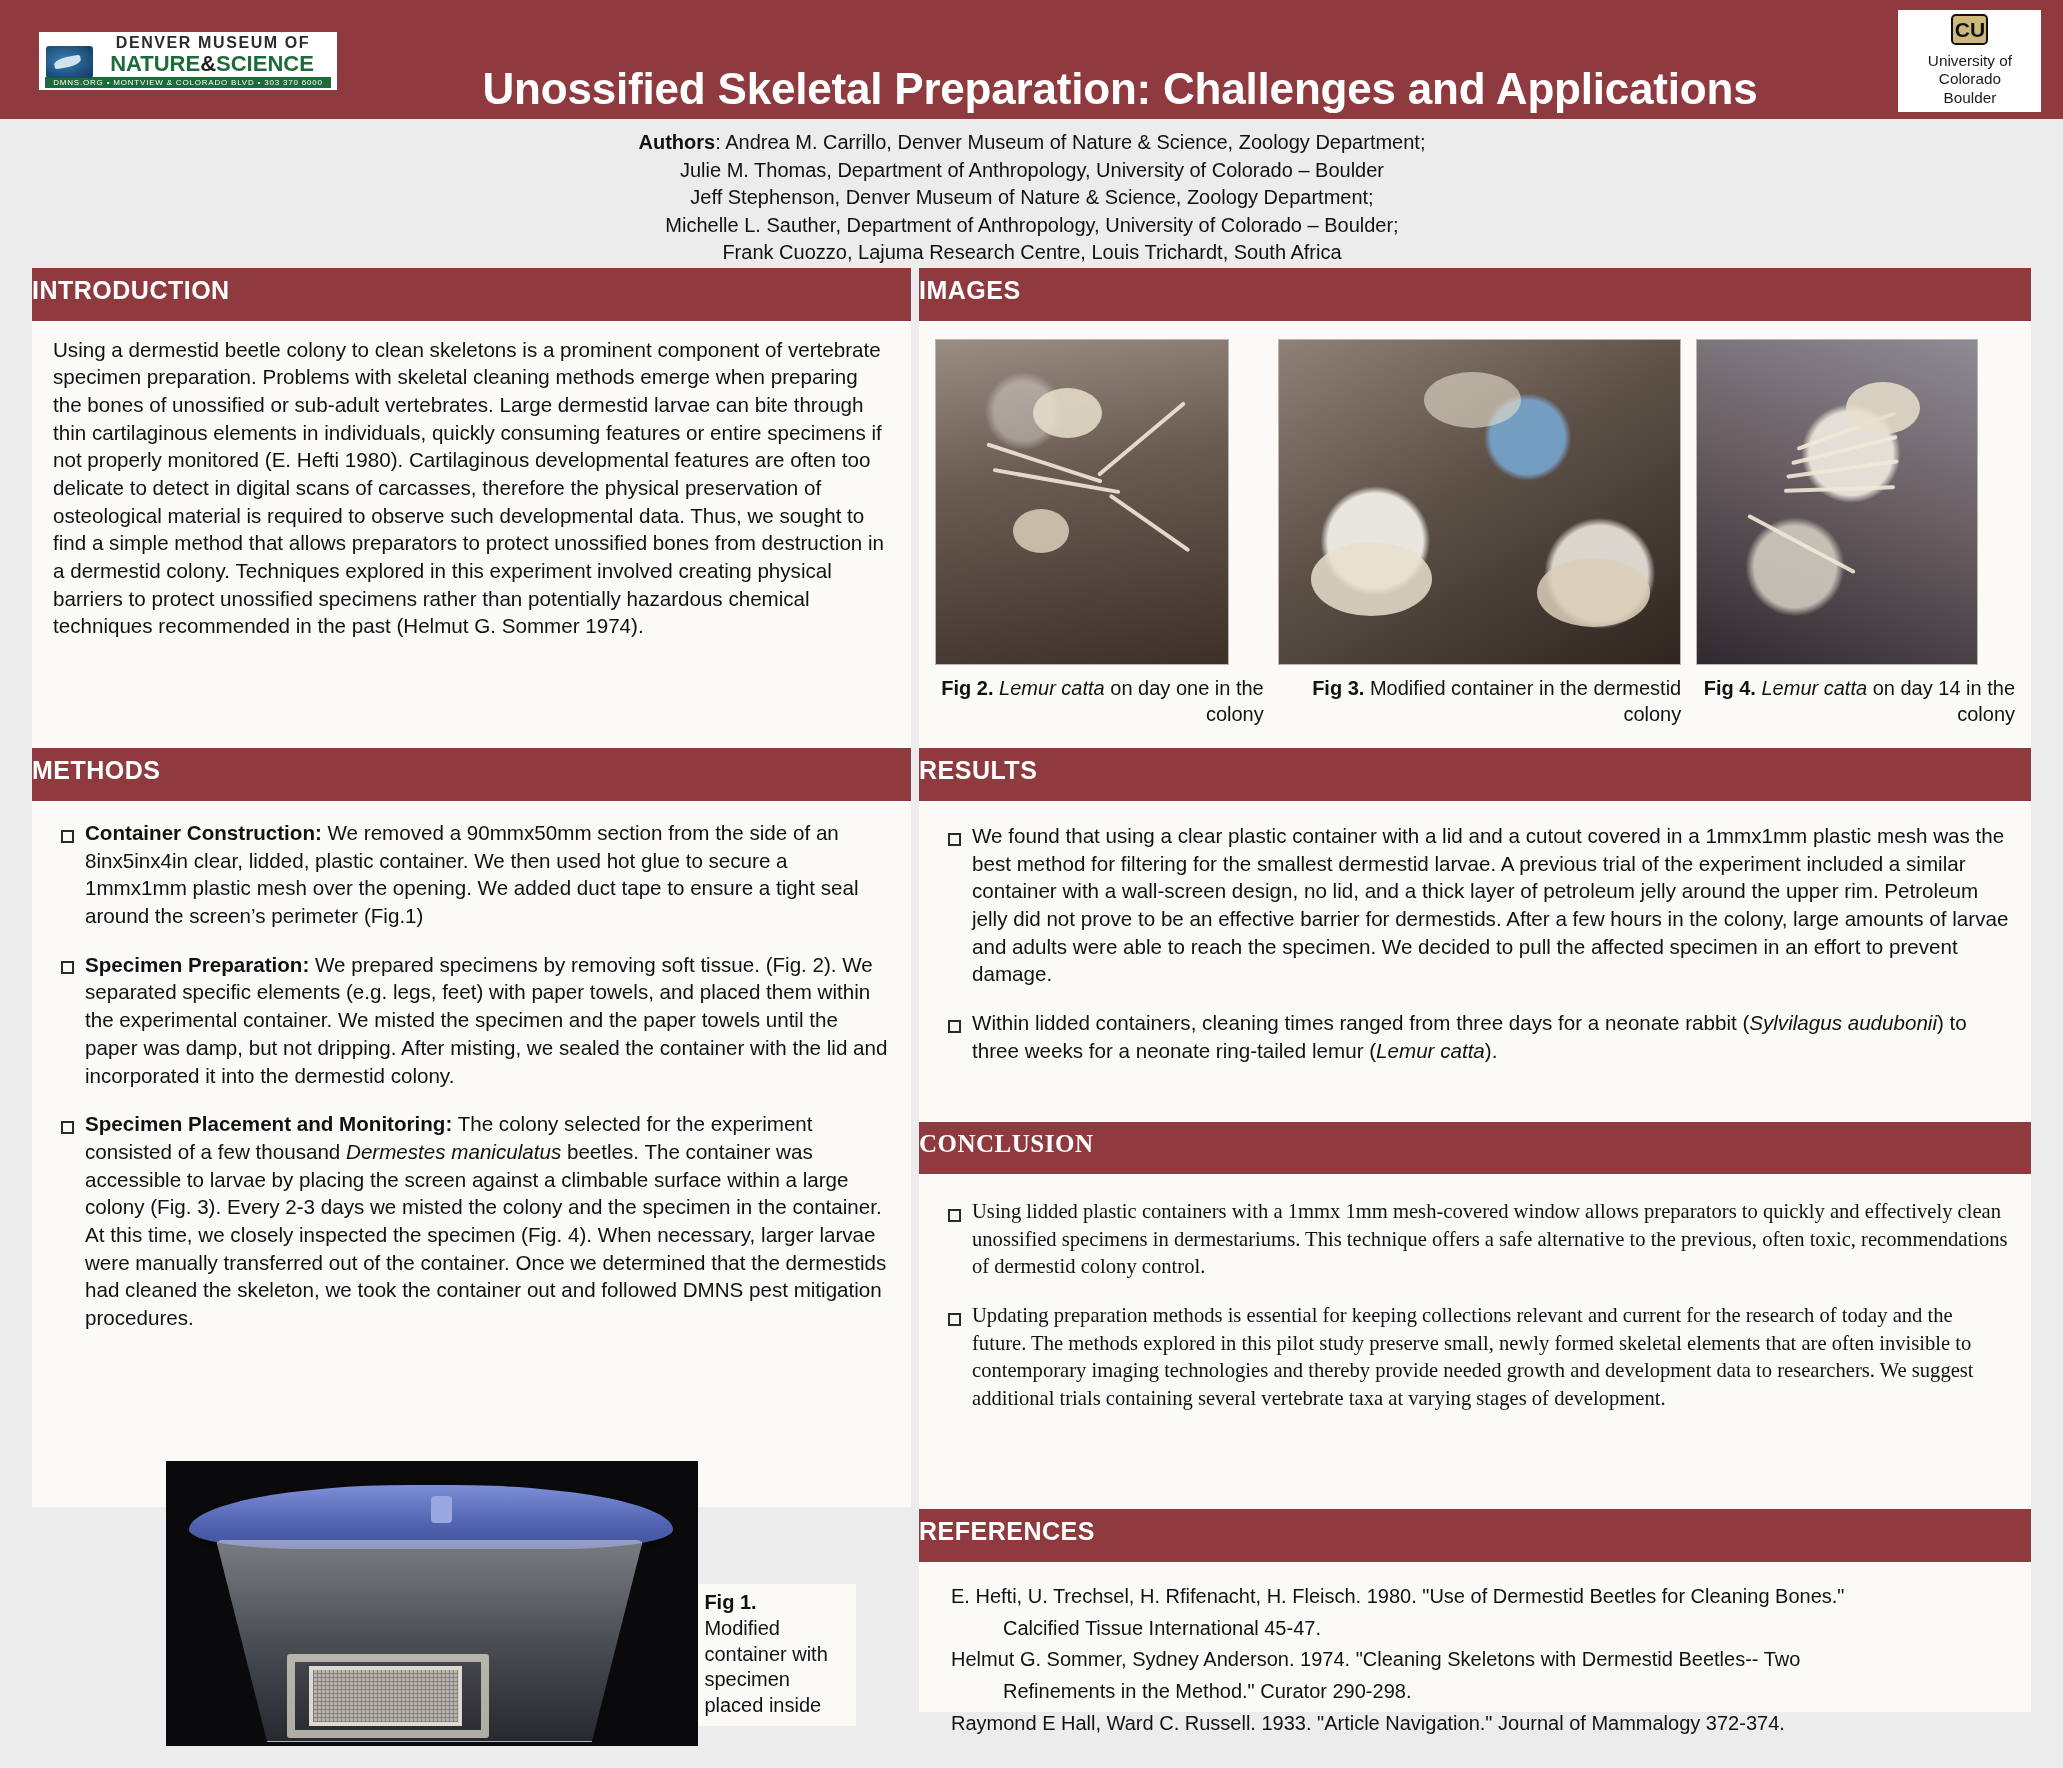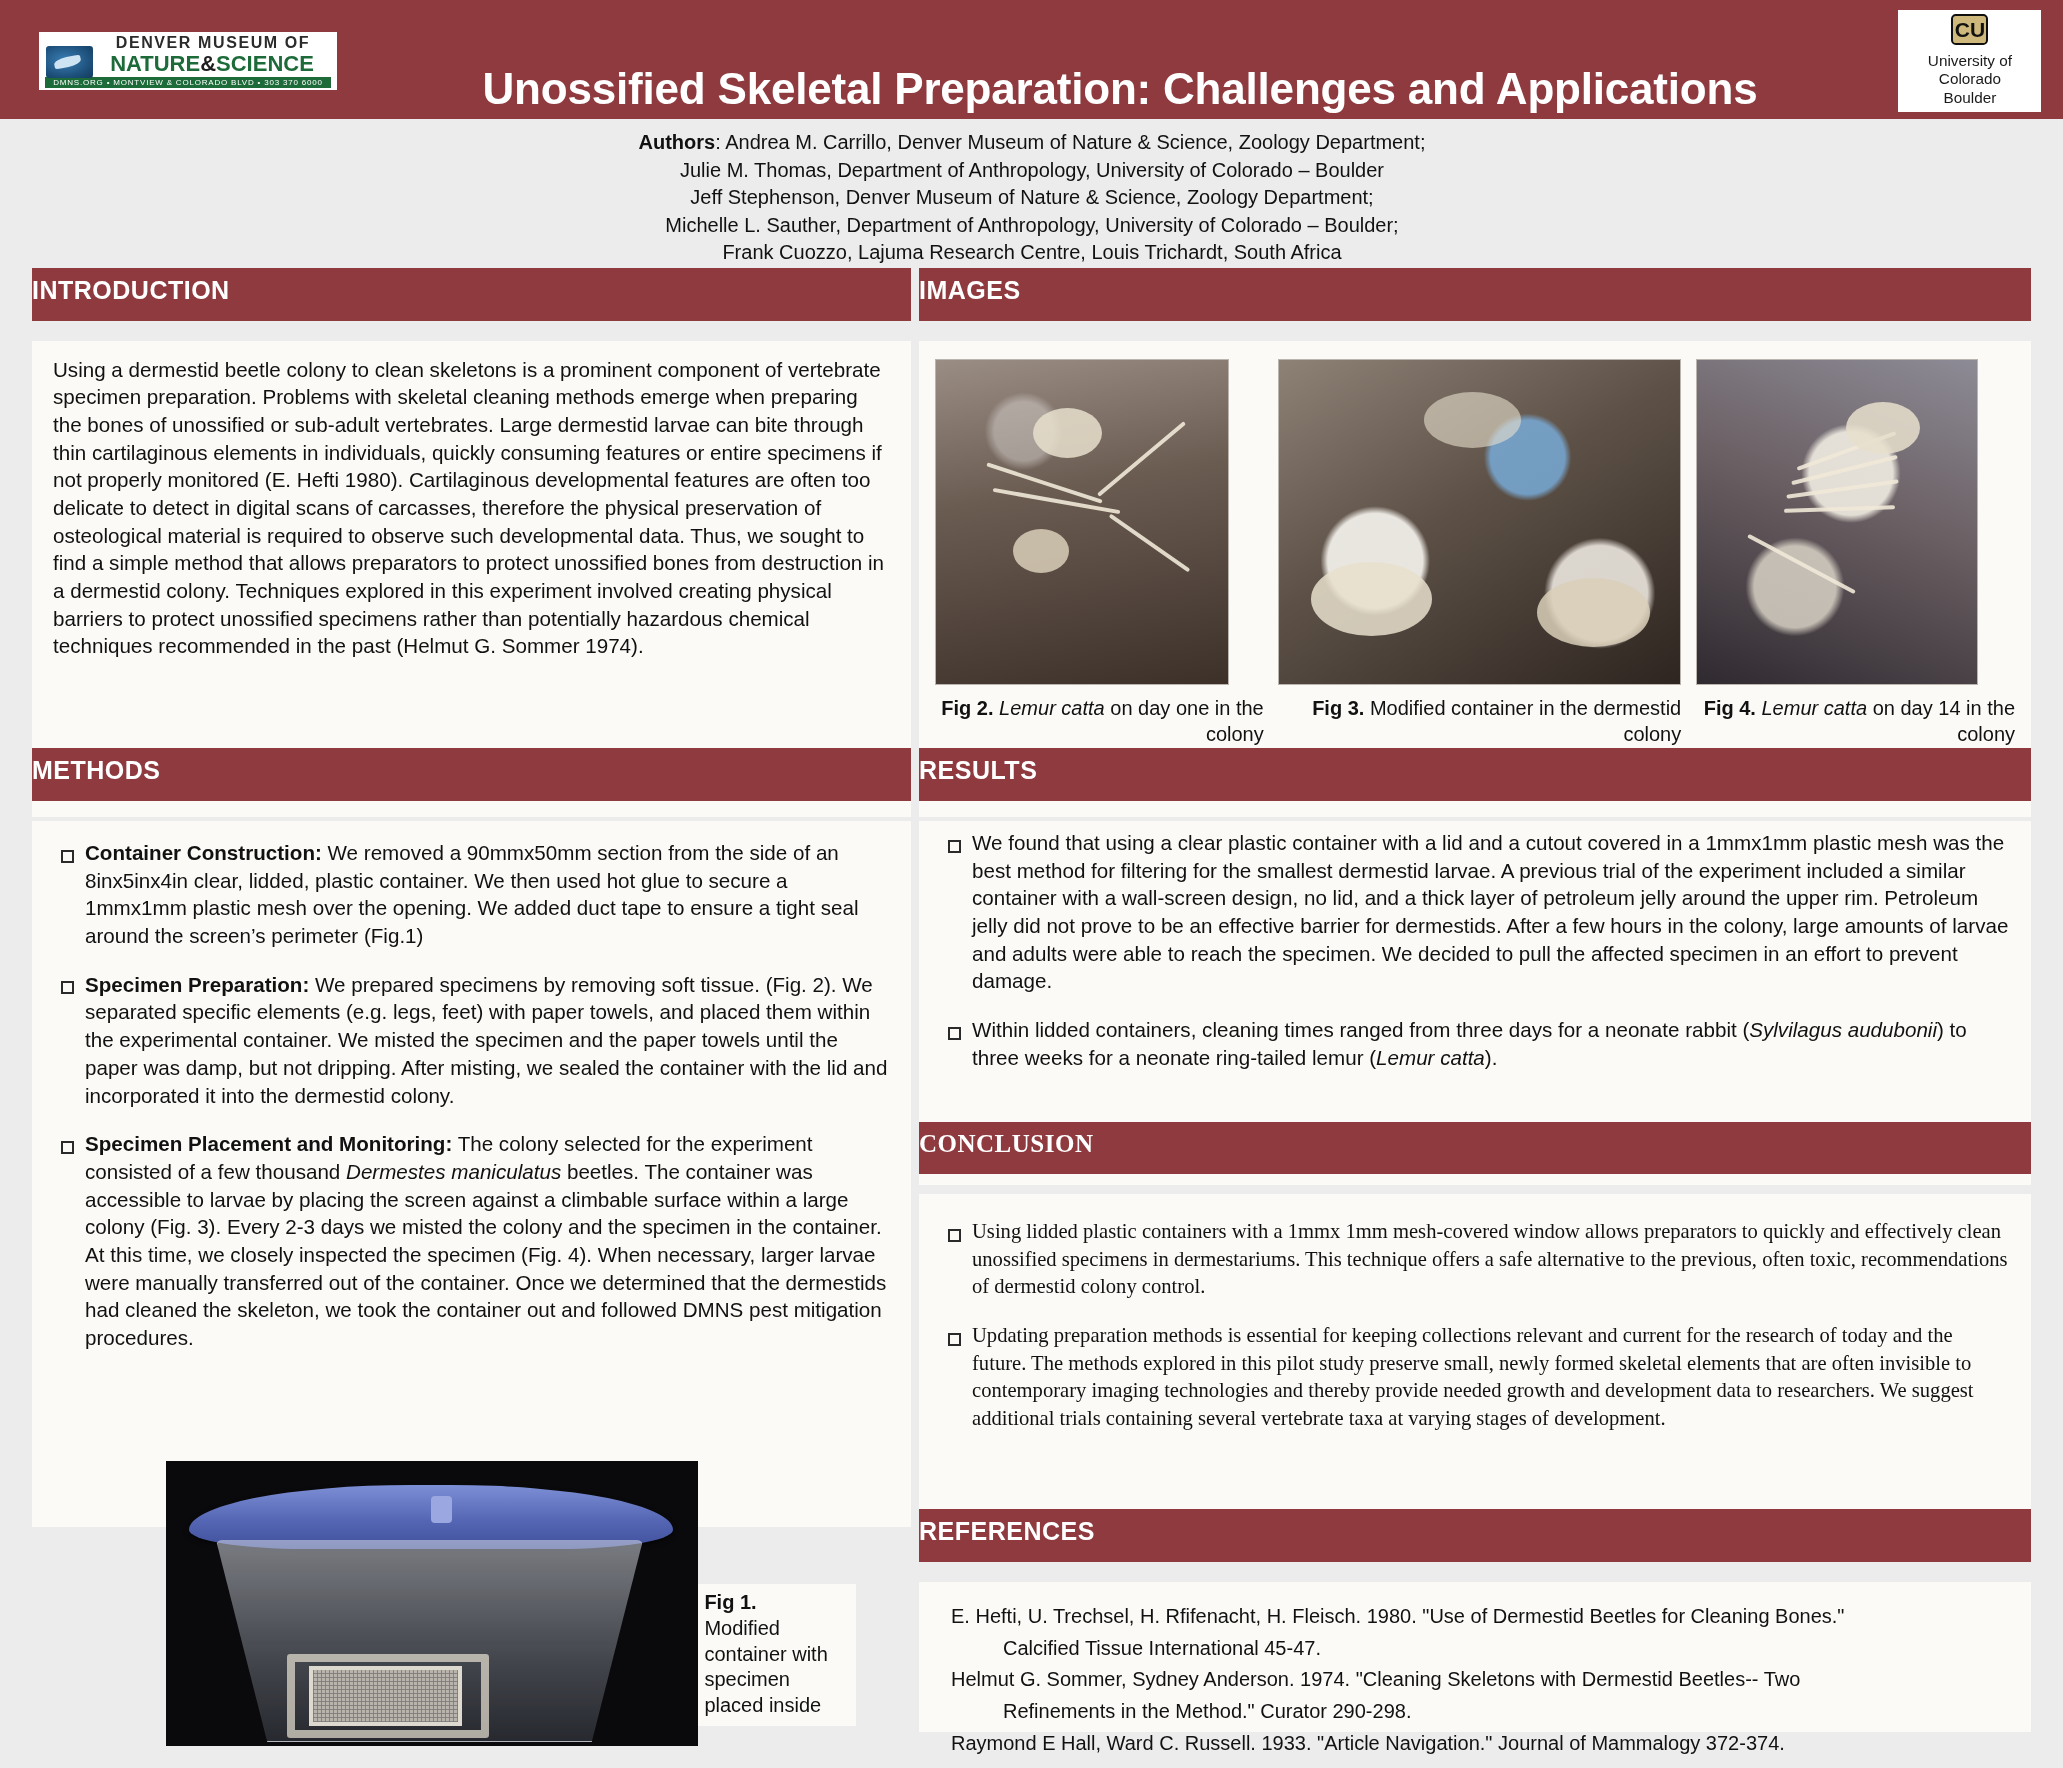--- a/index.html
+++ b/index.html
@@ -154,38 +154,37 @@
     text-align: left;
     padding: 8px 0 16px;
   }
   .panel { position: absolute; }
   .panel-body {
     background: #fbfaf7;
     padding: 14.5px 21px 18px;
     font-size: 20.6px;
     line-height: 1.345;
     color: #111;
-    margin-top: 20px;
   }
 
   .col-left { left: 32px; width: 879px; }
   .col-right { left: 919px; width: 1112px; }
 
   #p-intro { top: 268px; }
   #p-intro .panel-body { height: 476px; }
   #p-intro p { margin: 0; }
 
   #p-methods { top: 748px; }
   #p-methods .panel-body { height: 706px; padding-top: 18px; }
 
   #p-images { top: 268px; }
   #p-images .panel-body { height: 476px; padding: 18px 16px 8px; }
 
   #p-results { top: 748px; }
-  #p-results .panel-body { height: 364px; padding-top: 8px; }
+  #p-results .panel-body { height: 364px; padding-top: 21px; }
 
   #p-conclusion { top: 1122px; font-family: Liberation Serif, serif; }
   #p-conclusion .panel-body { height: 355px; padding-top: 24px; }
 
   #p-references { top: 1509px; }
   #p-references .panel-body { height: 150px; padding: 21px 32px; font-size: 20px; }
 
   
   ul.bl { list-style: none; margin: 0; padding: 0; }
   ul.bl > li {

